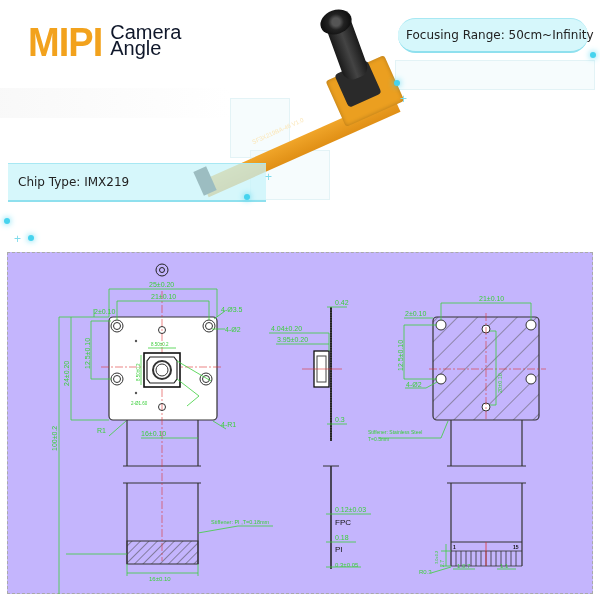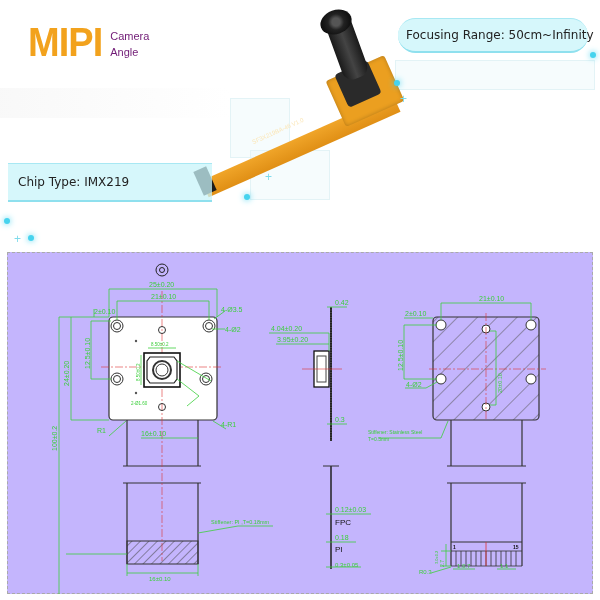--- a/index.html
+++ b/index.html
@@ -1,25 +1,25 @@
 <!DOCTYPE html>
 <html><head>
 <meta charset="utf-8">
 <style>
   * { box-sizing: border-box; margin: 0; padding: 0; }
   body { width: 600px; height: 600px; background: #ffffff; position: relative; overflow: hidden; font-family: "Liberation Sans", sans-serif; }
   .top { position: absolute; left: 0; top: 0; width: 600px; height: 245px; background: #ffffff; }
-  .logo { position: absolute; left: 28px; top: 24px; display: flex; align-items: flex-end; }
+  .logo { position: absolute; left: 28px; top: 24px; display: flex; align-items: flex-start; }
   .logo-big { font-family: "Liberation Sans", sans-serif; font-weight: bold; font-size: 40px; color: #f2a21d; letter-spacing: -1px; line-height: 36px; transform: scaleX(0.95); transform-origin: left; }
-  .logo-small { margin-left: 4px; display: flex; flex-direction: column; font-size: 11px; color: #701a75; line-height: 16px; }
+  .logo-small { margin-left: 4px; display: flex; flex-direction: column; font-size: 20px; color: #0f172a; line-height: 16px; }
   .faint-band { position: absolute; left: 0; top: 88px; width: 230px; height: 30px; background: linear-gradient(90deg,#f7f7f7,#ffffff); opacity: .8; }
   .info-box { position: absolute; background: rgba(200,244,250,0.75); border-top: 1px solid #a8e8f3; border-bottom: 2px solid #8fe0ee; color: #222; font-family: "DejaVu Sans", sans-serif; }
   .info-box .ln { font-size: 12px; line-height: 20px; white-space: nowrap; }
   .info-right { left: 398px; top: 18px; width: 190px; padding: 6px 8px; border-radius: 22px; }
-  .info-left { left: 8px; top: 163px; width: 204px; padding: 8px 10px; }
+  .info-left { left: 8px; top: 163px; width: 258px; padding: 8px 10px; }
   .dot { position: absolute; width: 6px; height: 6px; border-radius: 50%; background: #46d3ee; box-shadow: 0 0 6px #46d3ee; }
   .plus { position: absolute; color: #7fdbeb; font-size: 12px; }
   .ghost { position: absolute; border: 1px solid #e3f3f6; background: rgba(230,246,250,0.35); }
   .fpc { position: absolute; left: 200px; top: 98px; width: 200px; height: 18px; background: linear-gradient(#f0a529,#e08f15); transform: rotate(-24deg); transform-origin: left center; left: 205px; top: 180px; width: 210px; }
   .fpc-end { position: absolute; left: 198px; top: 168px; width: 14px; height: 26px; background: #1b1b1b; transform: rotate(-24deg); }
   .fpc-text { position: absolute; left: 250px; top: 128px; font-size: 6px; color: #fbe6b6; transform: rotate(-24deg); }
   .board { position: absolute; left: 333px; top: 66px; width: 64px; height: 50px; background: #eb9f20; border-radius: 3px; transform: rotate(-24deg); box-shadow: inset 0 0 4px rgba(0,0,0,.25); }
   .lens-holder { position: absolute; left: 340px; top: 66px; width: 36px; height: 36px; background: #2a2a2a; border-radius: 4px; transform: rotate(-24deg); }
   .lens-barrel { position: absolute; left: 333px; top: 10px; width: 26px; height: 70px; background: linear-gradient(90deg,#1a1a1a,#444,#1a1a1a); border-radius: 10px; transform: rotate(-20deg); }
   .lens-top { position: absolute; left: 320px; top: 10px; width: 32px; height: 24px; background: radial-gradient(circle,#555 0 20%,#222 40%,#111 70%); border-radius: 50%; transform: rotate(-20deg); }

